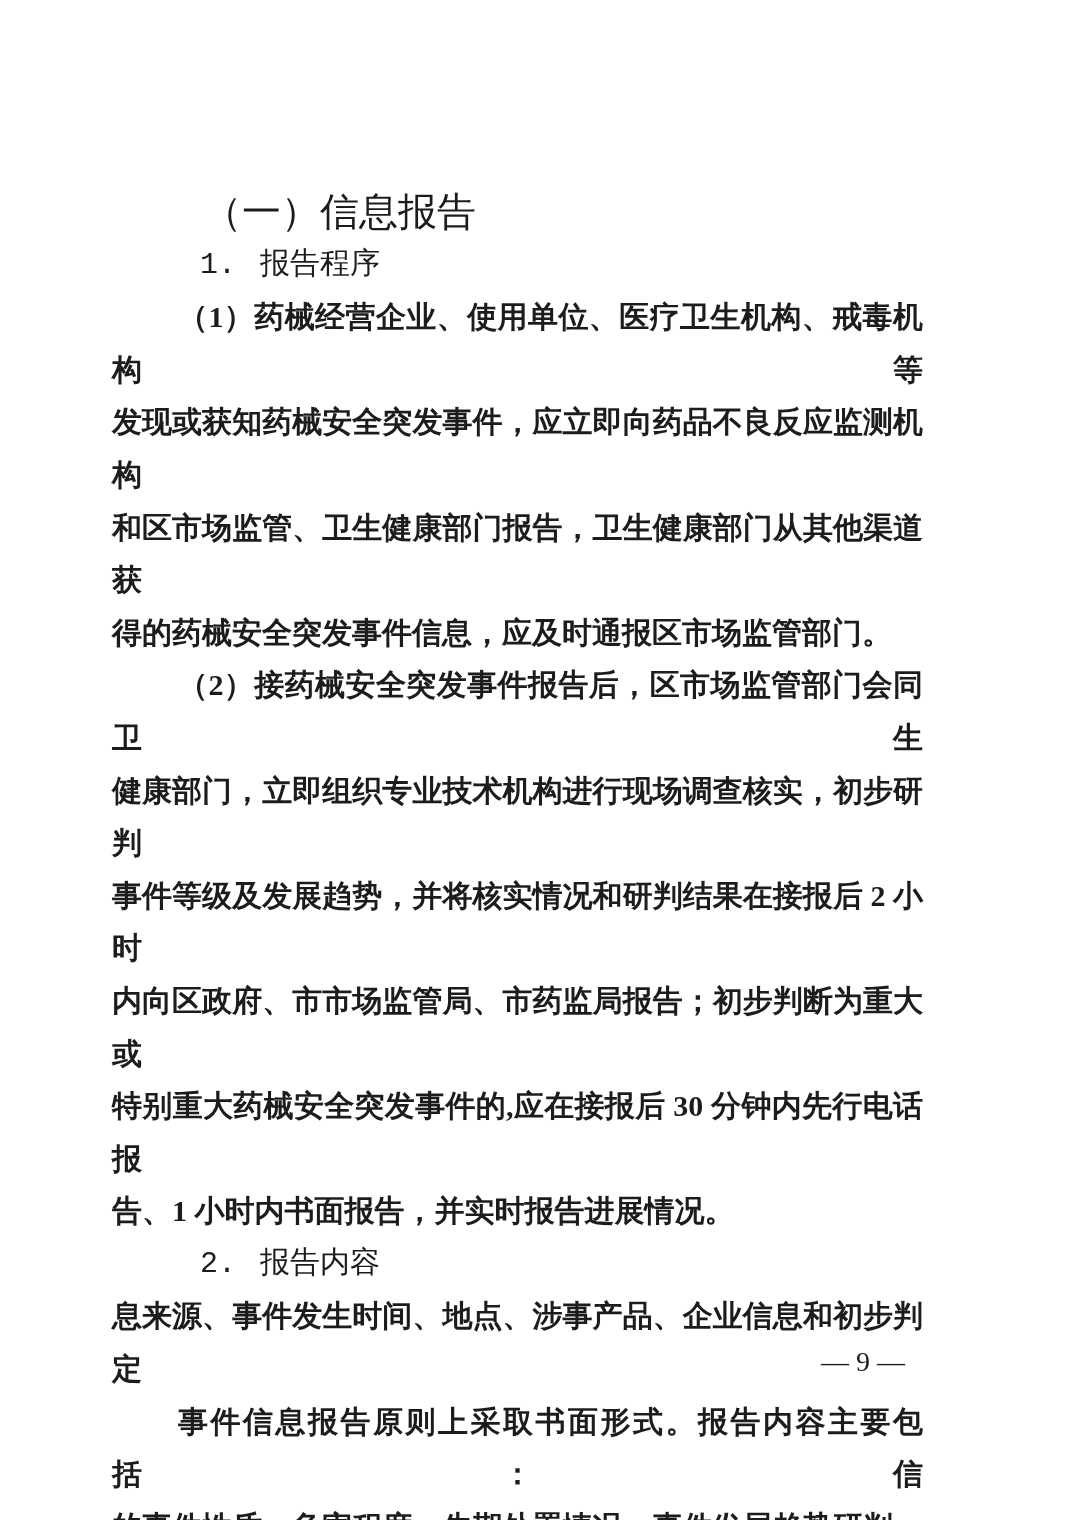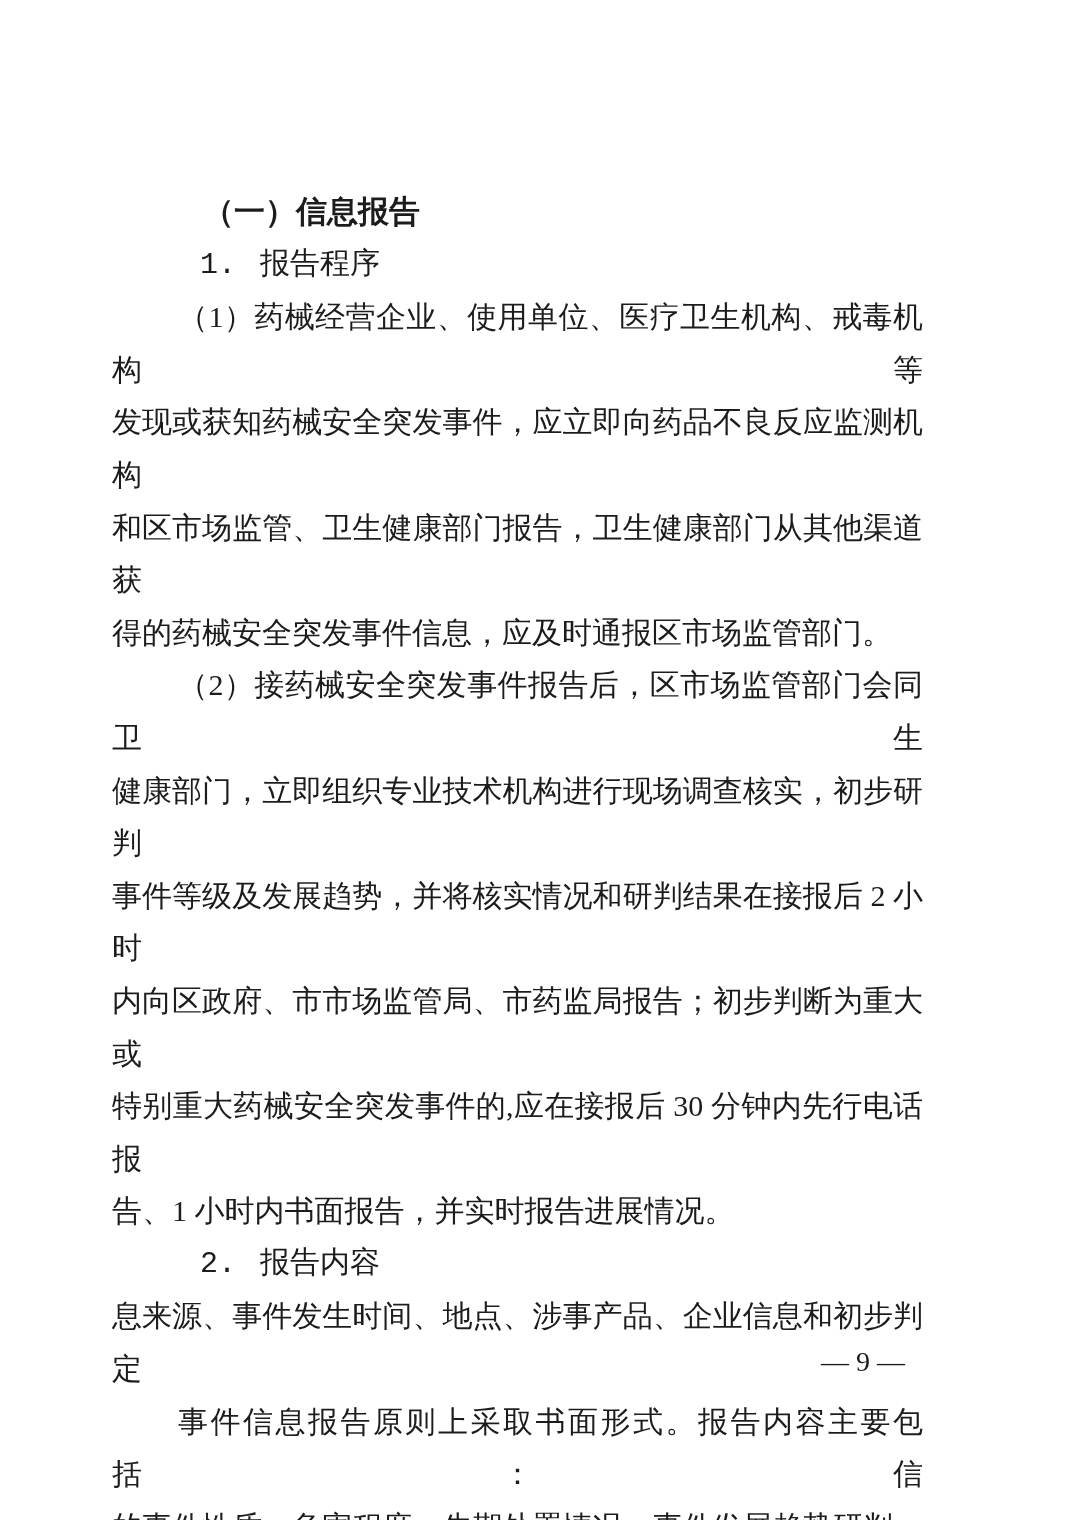--- a/index.html
+++ b/index.html
@@ -17,34 +17,35 @@
   }
   .doc-body {
     position: absolute;
     left: 112px;
     top: 186px;
     width: 811px;
     font-size: 30px;
     line-height: 52.6px;
   }
   .heading {
-    font-weight: bold;
-    font-size: 31px;
+    font-weight: normal;
+    font-size: 39px;
     padding-left: 91px;
     white-space: nowrap;
   }
   .subheading {
     padding-left: 88px;
     white-space: nowrap;
     font-family: Liberation Mono, monospace;
   }
   .sub-num { display: inline-block; margin-right: 24px; }
   .para-line {
     text-align: justify;
     text-align-last: justify;
+    font-weight: bold;
   }
   .para-line.last {
     text-align: right;
     text-align-last: left;
   }
   .para-line.first { text-indent: 66px; }
   .page-number {
     position: absolute;
     top: 1345px;
     right: 169px;

